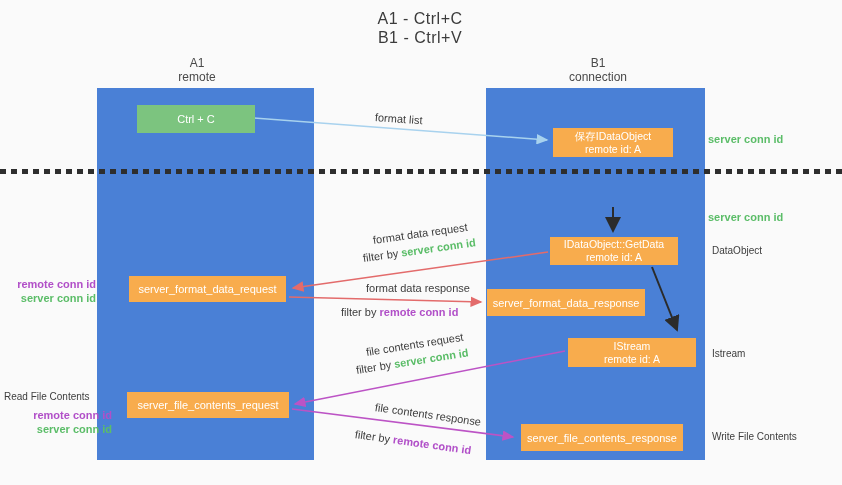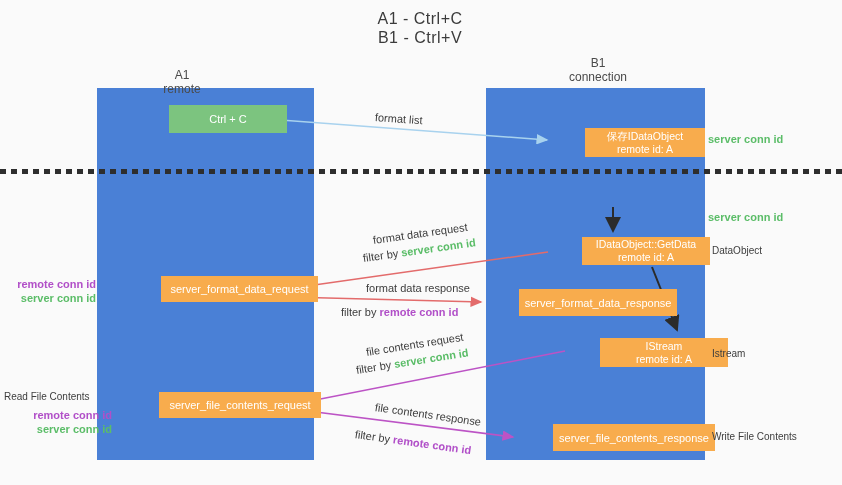--- a/index.html
+++ b/index.html
@@ -13,28 +13,28 @@
 
   .title { position:absolute; left:330px; top:9px; width:180px; text-align:center;
            font-size:16px; line-height:19px; color:#3b3b3b; letter-spacing:.5px; }
 
   .lane { position:absolute; top:88px; height:372px; background:#4a80d6; z-index:1; }
   .lane-left  { left:97px;  width:217px; }
   .lane-right { left:486px; width:219px; }
 
   .lane-header { position:absolute; top:56px; width:120px; text-align:center;
                  font-size:12px; line-height:14px; color:#4a4a4a; z-index:2; }
-  .lh-left  { left:122px;margin-top:12px; }
+  .lh-left  { left:137px; }
   .lh-right { left:538px;text-align:center; }
 
   .divider { position:absolute; left:0; top:169px; width:842px; height:5px; z-index:5;
              background:repeating-linear-gradient(90deg,#2e2e2e 0 6px,transparent 6px 11px); }
 
   .node { position:absolute; z-index:4; color:#fff; text-align:center;
-          display:flex; flex-direction:column; justify-content:center; align-items:center;margin-left:32px; }
+          display:flex; flex-direction:column; justify-content:center; align-items:center; }
   .node-green  { background:#7cc47f; font-size:11px; }
   .node-orange { background:#f8ac4d; }
   .one-line { font-size:11px; }
   .two-line { font-size:10.5px; line-height:13px; }
 
   .arrows { position:absolute; left:0; top:0; width:842px; height:485px; z-index:3; pointer-events:none; }
 
   .edge-label { position:absolute; z-index:6; font-size:11px; color:#3d3d3d;
                 white-space:nowrap; transform-origin:left center; }
   .side-label { position:absolute; z-index:6; font-size:10px; color:#3d3d3d; white-space:nowrap; }

